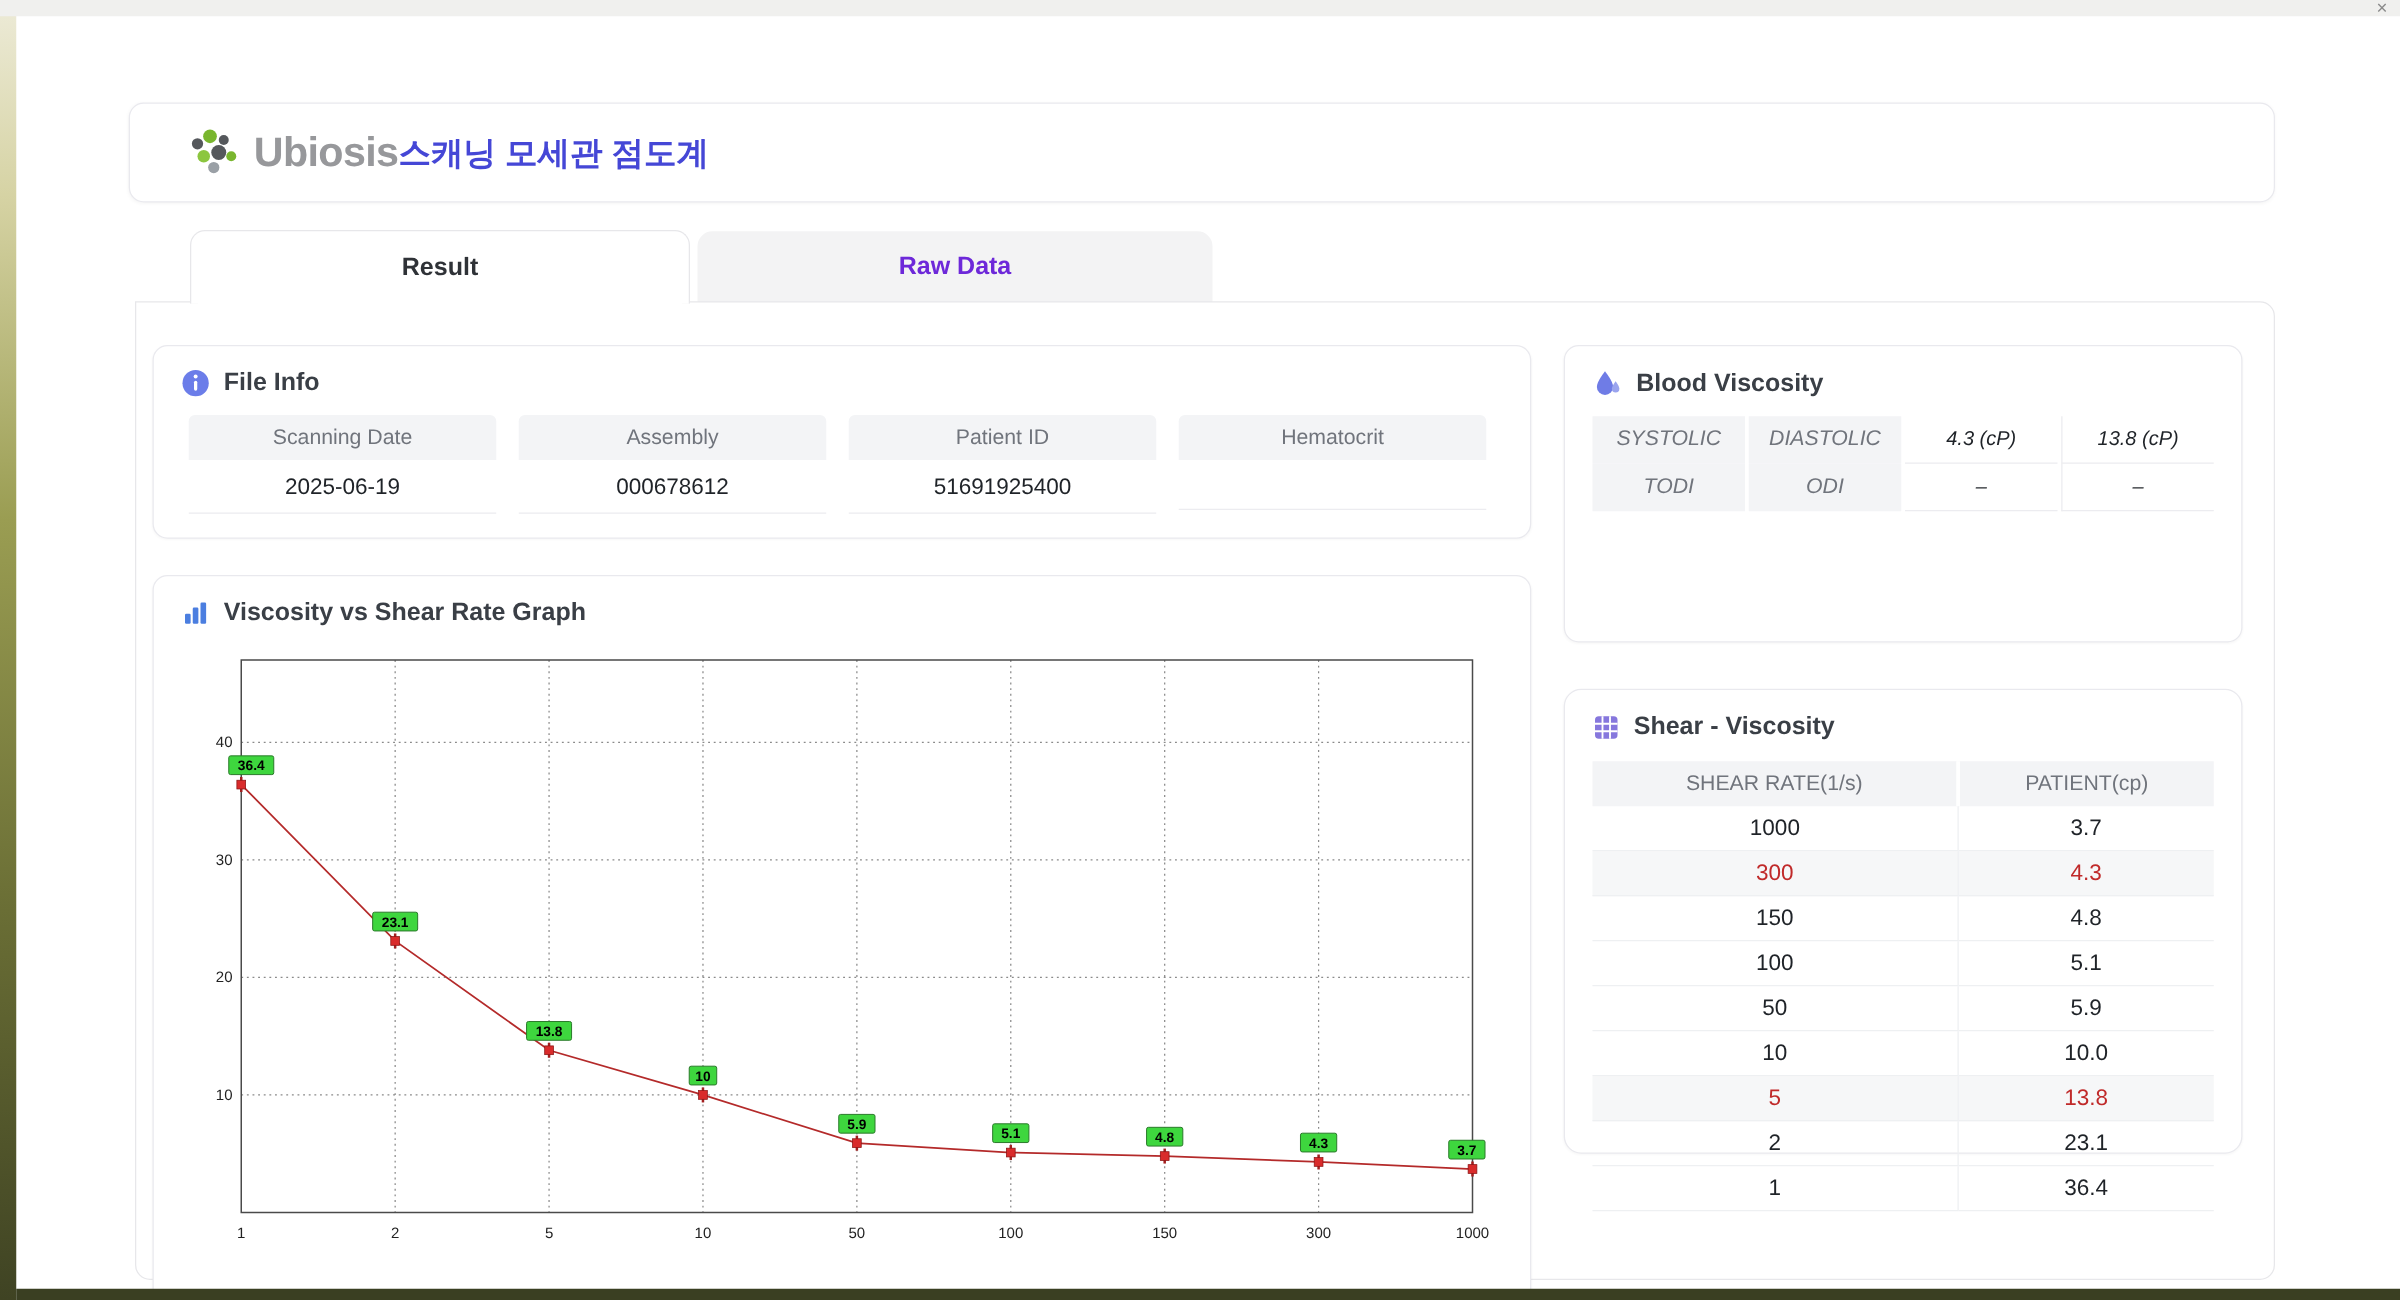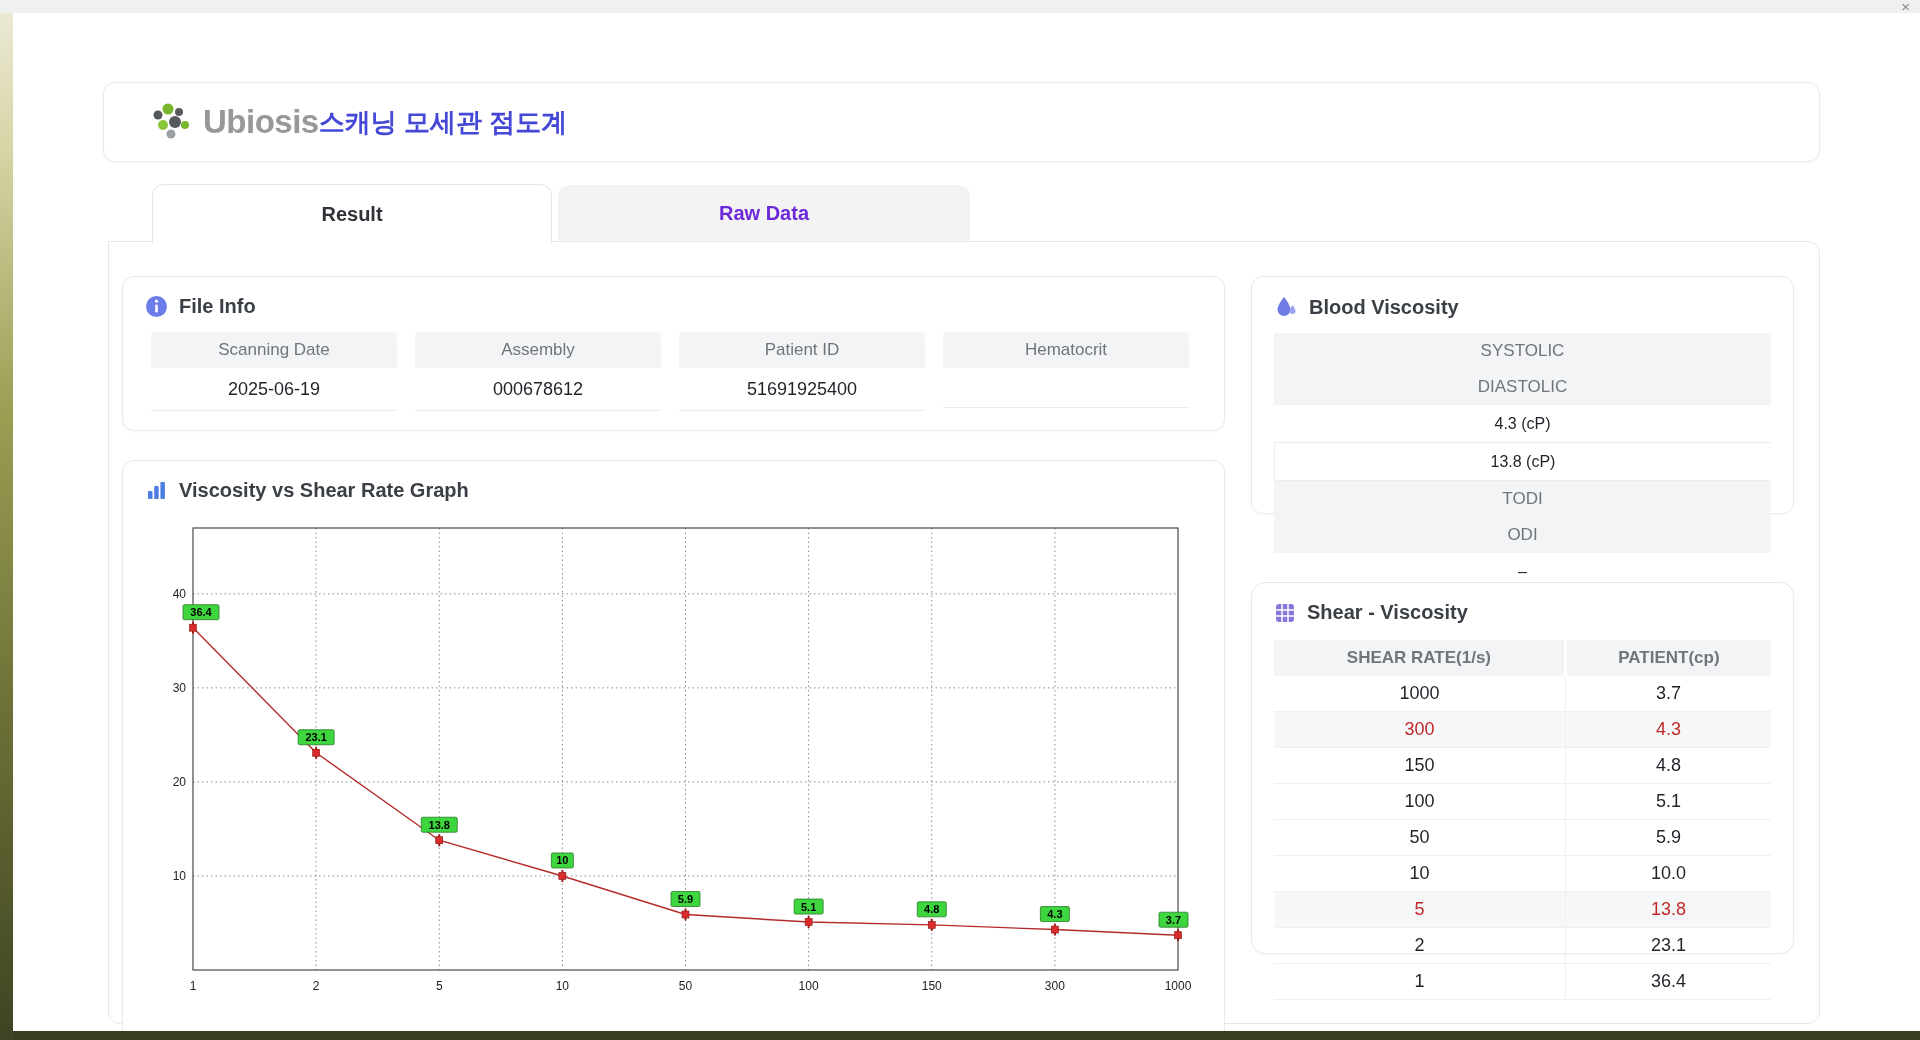--- a/index.html
+++ b/index.html
@@ -43,29 +43,29 @@
   .field { width:246px; }
   .field-label { background:#f3f4f6; color:#70747c; text-align:center; padding:8px 0; font-size:17px; border-radius:5px 5px 0 0; }
   .field-value { text-align:center; padding:11px 0 10px; font-size:18px; color:#1f2328; border-bottom:1px solid #ececf0; min-height:40px; }
 
   
   .card-graph { left:122px; top:460px; width:1103px; height:609px; }
   .chart-wrap { margin:4px 0 0 20px; }
 
   
   .card-bv { left:1251px; top:276px; width:543px; height:238px; }
-  .bv-grid { display:grid; grid-template-columns:1fr; column-gap:3px; padding:2px 22px 0; }
+  .bv-grid { display:grid; grid-template-columns:1fr 1fr 1fr 1fr; column-gap:3px; padding:2px 22px 0;font-style:italic; }
   .bv-head { background:#f3f4f6; text-align:center; padding:8px 0; color:#70747c; font-size:17px; }
   .bv-val { text-align:center; padding:10px 0 9px; font-size:16px; color:#1f2328; border-bottom:1px solid #ececf0; }
   .bv-val.divided { border-left:1px solid #ececf0; }
 
   
-  .card-shear { left:1251px; top:582px; width:543px; height:372px;border-radius:14px; }
+  .card-shear { left:1251px; top:551px; width:543px; height:372px;border-radius:14px; }
   .shear-table { width:calc(100% - 44px); margin:4px 22px 0; border-collapse:collapse; }
-  .shear-table th { background:#f3f4f6; color:#70747c; font-weight:700; font-size:17px; padding:8px 0; }
+  .shear-table th { background:#f3f4f6; color:#70747c; font-weight:400; font-size:17px; padding:8px 0; }
   .shear-table th + th { border-left:3px solid #fff; }
   .shear-table td { text-align:center; padding:7px 0; font-size:18px; color:#1f2328; border-bottom:1px solid #eef0f2; }
   .shear-table td + td { border-left:1px solid #eef0f2; }
   .shear-table tr.hl td { color:#c02a2a; background:#f6f7f8; }
 
   
   .grid-line { stroke:#8a8a8a; stroke-width:1; stroke-dasharray:1.5 3; }
   .plotborder { fill:none; stroke:#4a4a4a; stroke-width:1.2; }
   .dataline { fill:none; stroke:#b42a2a; stroke-width:1.4; }
   .marker-line { stroke:#a31f1f; stroke-width:2; }

